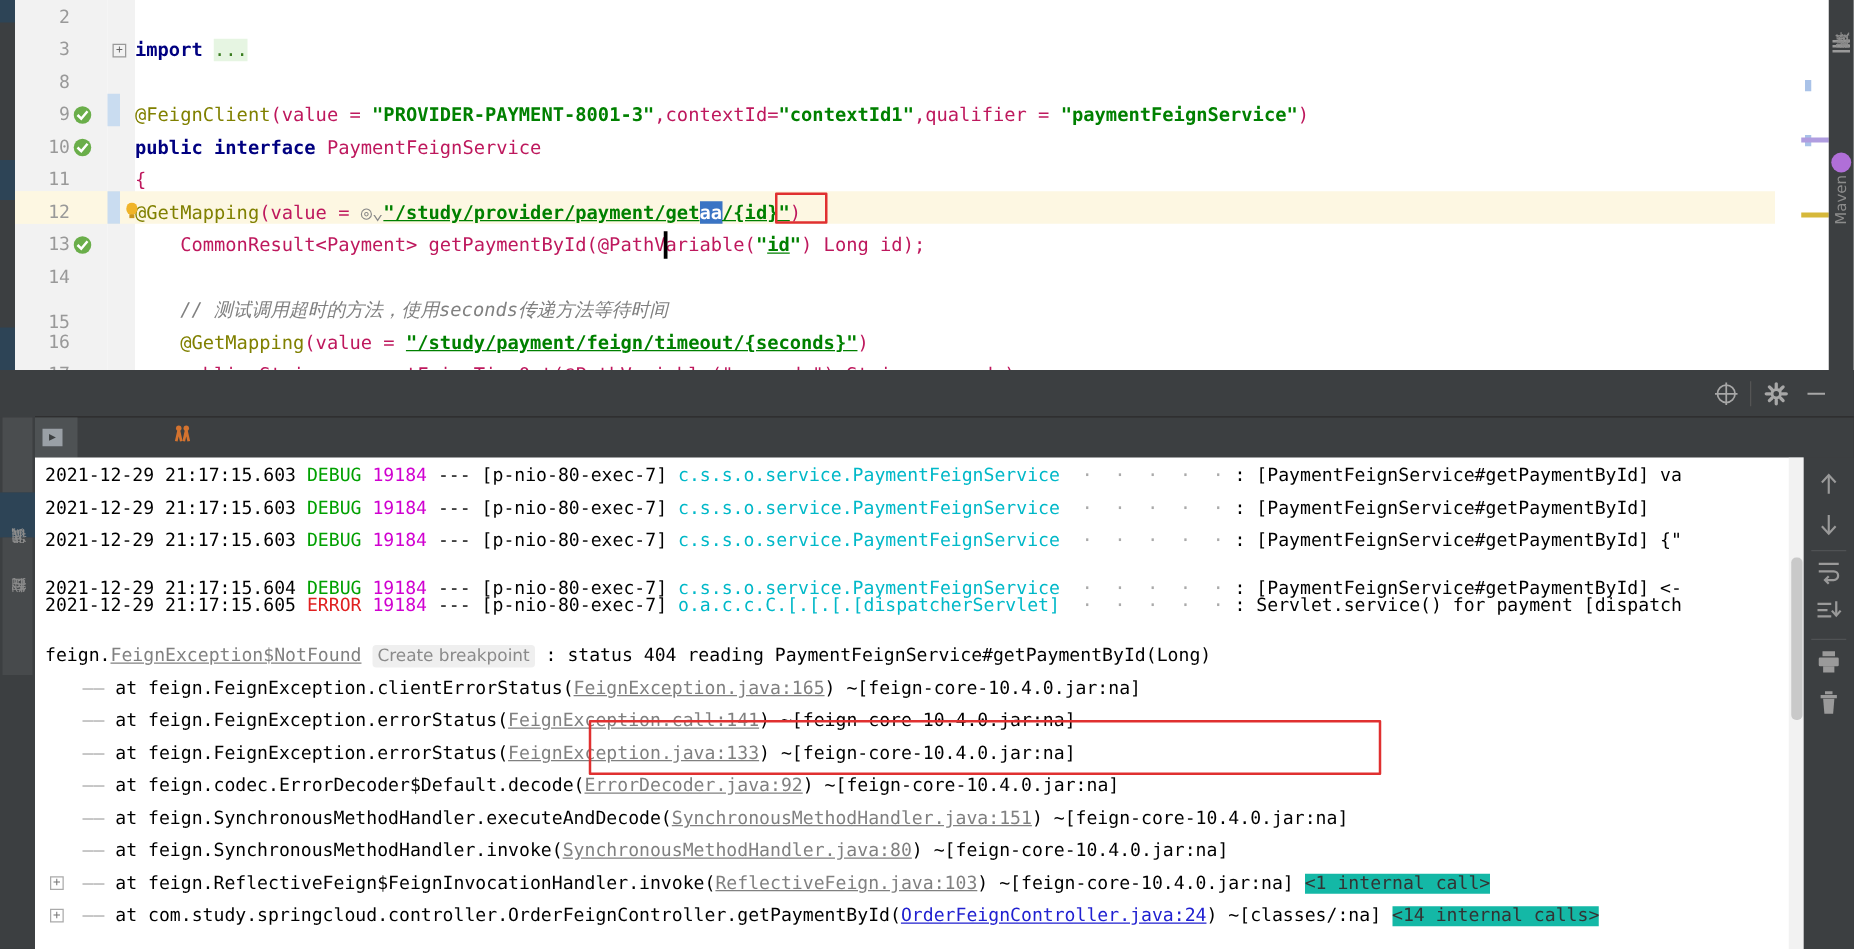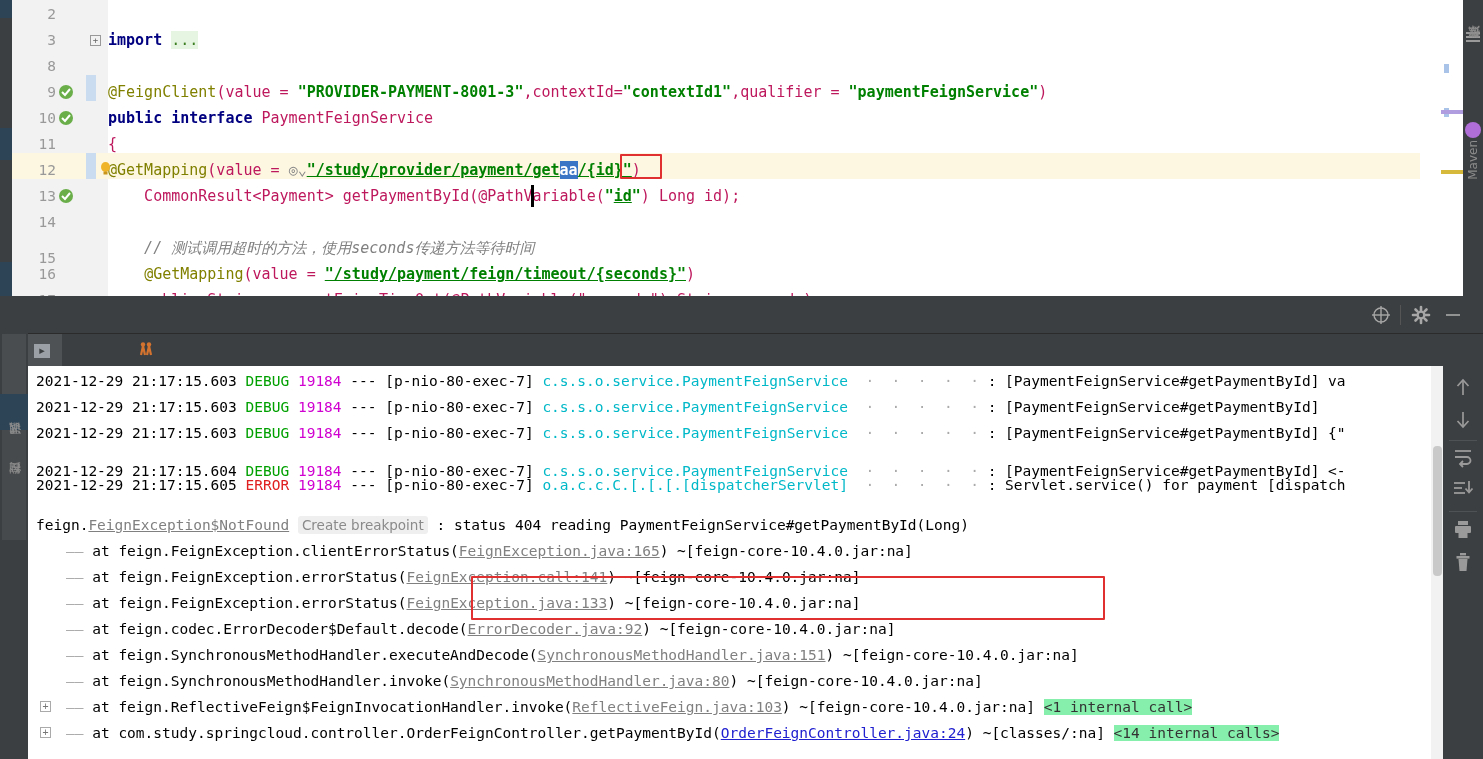--- a/index.html
+++ b/index.html
@@ -54,21 +54,21 @@
 
   #console { position:absolute; left:28px; top:70px; width:1415px; height:689px; background:#ffffff; overflow:hidden; }
   .cl { position:absolute; left:0; height:26px; line-height:26px; font-size:14.5px; white-space:pre;
         font-family:"DejaVu Sans Mono", monospace; color:#000000; }
   .c-dbg { color:#00a000; } .c-err { color:#e02020; } .c-pid { color:#d000d0; }
   .c-cls { color:#00b8c8; } .c-gray { color:#aaaaaa; }
   .c-lnk { color:#808080; text-decoration:underline; }
   .c-blnk{ color:#2020d0; text-decoration:underline; }
   .c-bp  { color:#8a8a8a; background:#efefef; padding:1px 4px; border-radius:3px; font-size:13.5px;
            font-family:"DejaVu Sans", sans-serif; }
-  .c-int { background:#86efac; color:#333333; }
+  .c-int { background:#14b8a6; color:#333333; }
   .c-fold{ position:absolute; width:11px; height:11px; border:1px solid #aaaaaa; color:#777777;
            font-size:10px; line-height:9px; text-align:center; background:#ffffff; }
 
   .cs-track { position:absolute; right:0; top:0; width:12px; height:689px; background:#f2f2f2; }
   .cs-thumb { position:absolute; right:1px; width:9px; background:#c9c9c9; border-radius:4px; }
 
   .tw-rightbar { position:absolute; right:0; top:70px; width:40px; height:689px; background:#3c3f41; }
   .rb-ico { position:absolute; left:9px; width:22px; height:22px; cursor:pointer; }
   .rb-div { position:absolute; left:6px; width:28px; height:1px; background:#4f5254; }
   .scrollnub { position:absolute; background:#9c9cd8; }

